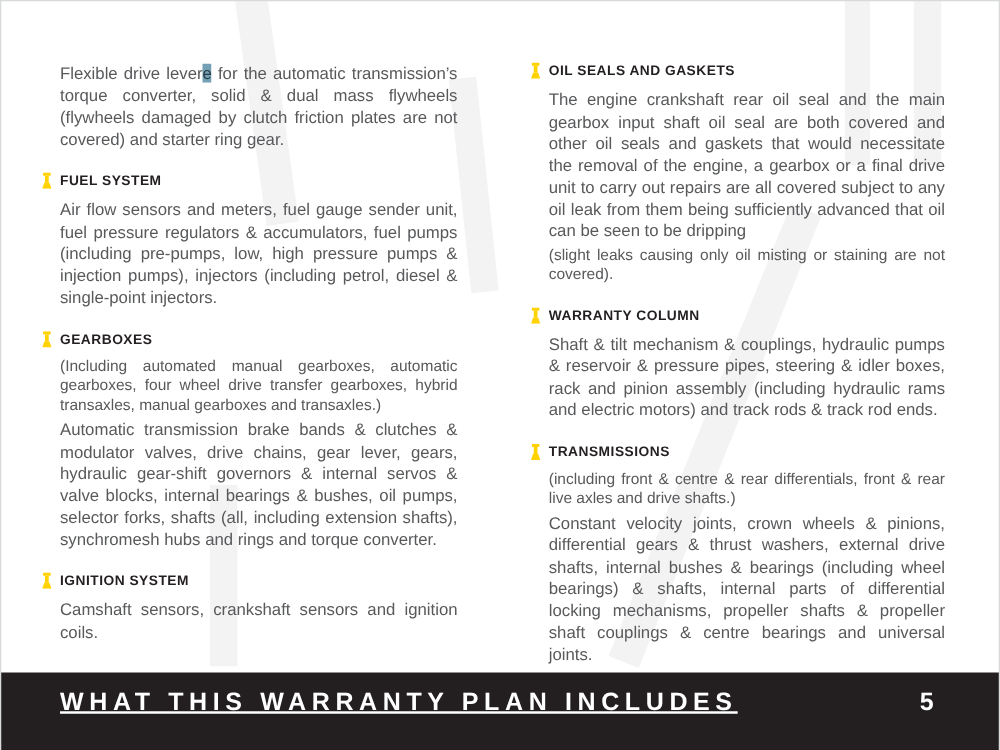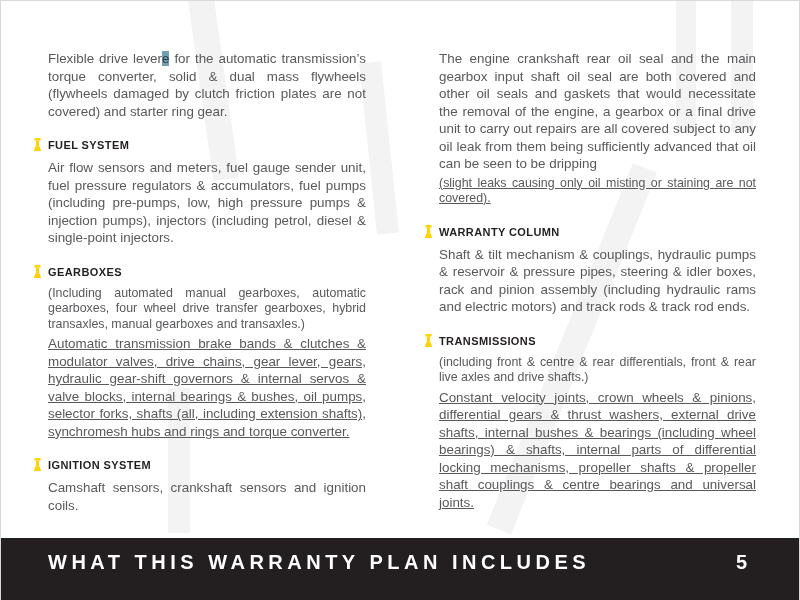--- a/index.html
+++ b/index.html
@@ -36,30 +36,30 @@
   .bullet svg { display:block; width:9px; height:13px; }
   h3 {
     font-size:11px; font-weight:bold; color:#231f20;
     letter-spacing:0.4px; line-height:13px; padding-top:1px;
   }
   .para {
     margin-left:15px; text-align:justify;
     font-size:13.4px; line-height:17.5px; color:#58595b;
   }
   .para.small { font-size:12.4px; line-height:15.5px; }
-  .para + .para { margin-top:3px;text-decoration:underline; }
+  .para + .para { margin-top:3px; }
   .hl { background:#73a0b4; color:#2a3c45; }
 
   footer {
     position:absolute; left:0; right:0; top:538px; height:62px;
     background:#231f20; color:#ffffff; z-index:2;
     display:flex; align-items:center; justify-content:space-between;
     padding:0 52px 14px 48px;
   }
-  .footer-title { font-size:20px; font-weight:bold; letter-spacing:4.5px; }
+  .footer-title { font-size:20px; font-weight:bold; letter-spacing:4.5px;text-decoration:underline; }
   .page-num { font-size:20px; font-weight:bold; letter-spacing:1px; }
 </style>
 </head>
 <body>
 
 <div class="page-frame"></div>
 
 <div class="watermark wm1"></div>
 <div class="watermark wm2"></div>
 <div class="watermark wm3"></div>
@@ -116,20 +116,30 @@
         <h3>IGNITION SYSTEM</h3>
       </div>
       <p class="para">Camshaft sensors, crankshaft sensors and ignition coils.</p>
     </section>
 
   </div>
 
   <div class="col col-right">
 
     <section class="section">
+      <div class="head">
+        <span class="bullet">
+          <svg viewBox="0 0 9 13" fill="#FFD200">
+              <rect x="1.5" y="0" width="6" height="2.6"></rect>
+              <rect x="3" y="2.6" width="3" height="5.6"></rect>
+              <path d="M0.8 13 L8.2 13 L6.6 8.2 L2.4 8.2 Z"></path>
+            </svg>
+        </span>
+        <h3>OIL SEALS AND GASKETS</h3>
+      </div>
       <p class="para">The engine crankshaft rear oil seal and the main gearbox input shaft oil seal are both covered and other oil seals and gaskets that would necessitate the removal of the engine, a gearbox or a final drive unit to carry out repairs are all covered subject to any oil leak from them being sufficiently advanced that oil can be seen to be dripping</p>
       <p class="para small">(slight leaks causing only oil misting or staining are not covered).</p>
     </section>
 
     <section class="section">
       <div class="head">
         <span class="bullet">
           <svg viewBox="0 0 9 13" fill="#FFD200">
               <rect x="1.5" y="0" width="6" height="2.6"></rect>
               <rect x="3" y="2.6" width="3" height="5.6"></rect>

